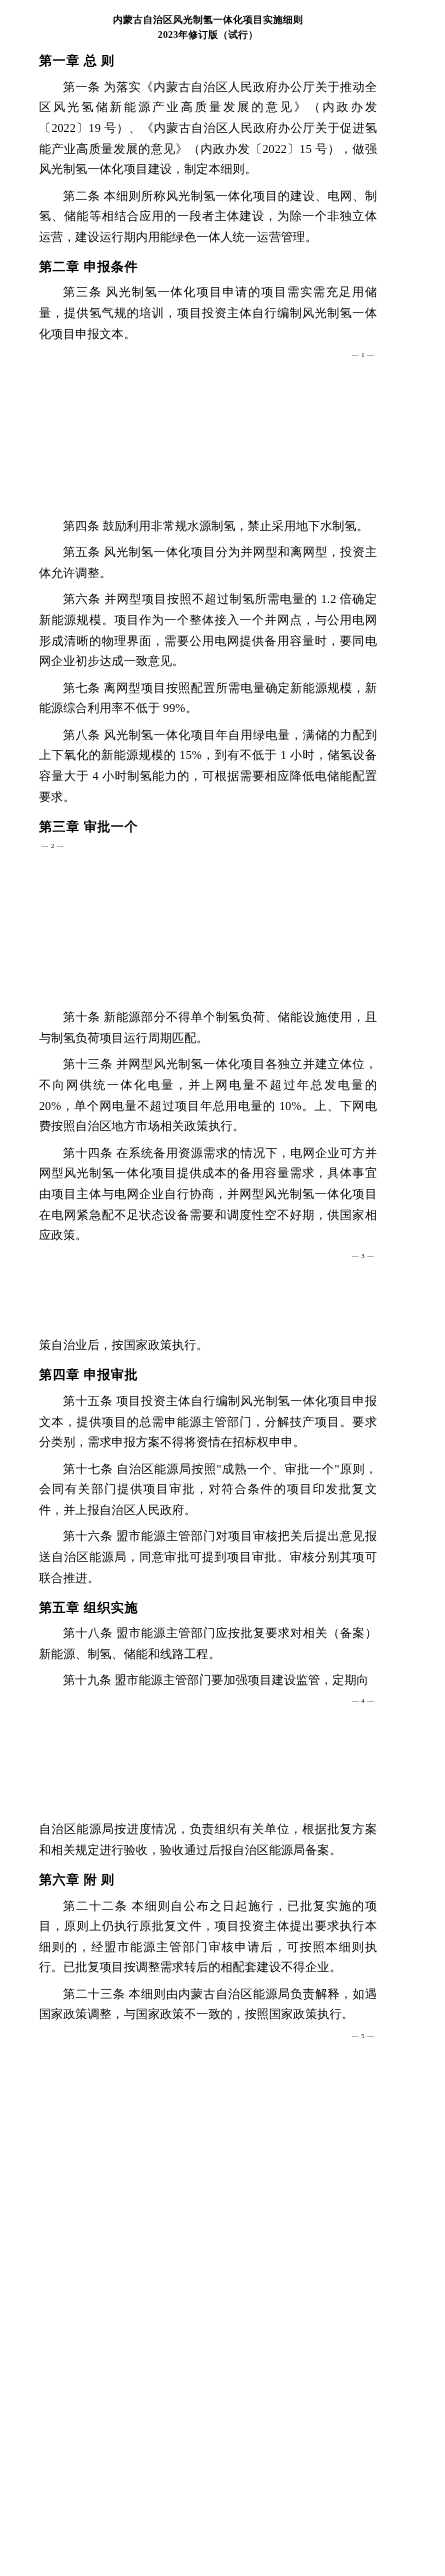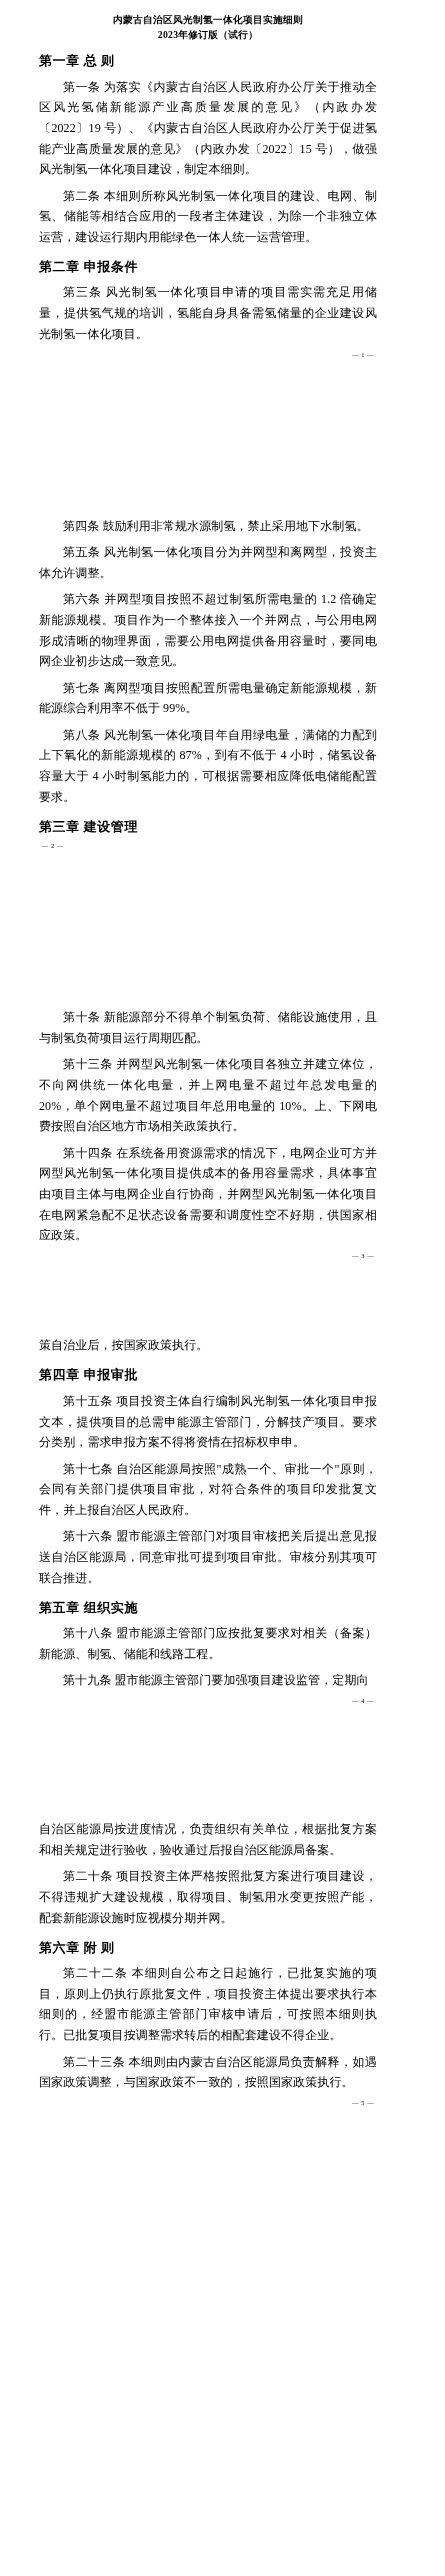--- a/index.html
+++ b/index.html
@@ -74,34 +74,34 @@
     <div>2023年修订版（试行）</div>
   </div>
 
   <div class="chapter">第一章  总  则</div>
 
   <p class="body">第一条  为落实《内蒙古自治区人民政府办公厅关于推动全区风光氢储新能源产业高质量发展的意见》（内政办发〔2022〕19 号）、《内蒙古自治区人民政府办公厅关于促进氢能产业高质量发展的意见》（内政办发〔2022〕15 号），做强风光制氢一体化项目建设，制定本细则。</p>
   <p class="body">第二条  本细则所称风光制氢一体化项目的建设、电网、制氢、储能等相结合应用的一段者主体建设，为除一个非独立体运营，建设运行期内用能绿色一体人统一运营管理。</p>
 
   <div class="chapter">第二章  申报条件</div>
 
-  <p class="body">第三条  风光制氢一体化项目申请的项目需实需充足用储量，提供氢气规的培训，氢能自身具备需氢储量的企业建设风光制氢一体化项目。</p>
+  <p class="body">第三条  风光制氢一体化项目申请的项目需实需充足用储量，提供氢气规的培训，项目投资主体自行编制风光制氢一体化项目申报文本。</p>
 
   <div class="pagenum right">— 1 —</div>
   <div class="spacer-xl"></div>
 </div>
 
 <div class="page">
   <p class="body">第四条  鼓励利用非常规水源制氢，禁止采用地下水制氢。</p>
   <p class="body">第五条  风光制氢一体化项目分为并网型和离网型，投资主体允许调整。</p>
   <p class="body">第六条  并网型项目按照不超过制氢所需电量的 1.2 倍确定新能源规模。项目作为一个整体接入一个并网点，与公用电网形成清晰的物理界面，需要公用电网提供备用容量时，要同电网企业初步达成一致意见。</p>
   <p class="body">第七条  离网型项目按照配置所需电量确定新能源规模，新能源综合利用率不低于 99%。</p>
-  <p class="body">第八条  风光制氢一体化项目年自用绿电量，满储的力配到上下氧化的新能源规模的 87%，到有不低于 4 小时，储氢设备容量大于 4 小时制氢能力的，可根据需要相应降低电储能配置要求。</p>
+  <p class="body">第八条  风光制氢一体化项目年自用绿电量，满储的力配到上下氧化的新能源规模的 15%，到有不低于 1 小时，储氢设备容量大于 4 小时制氢能力的，可根据需要相应降低电储能配置要求。</p>
 
-  <div class="chapter">第三章  建设管理</div>
+  <div class="chapter">第三章  审批一个</div>
 
   <div class="pagenum left">— 2 —</div>
   <div class="spacer-xl"></div>
 </div>
 
 <div class="page">
   <p class="body">第十条  新能源部分不得单个制氢负荷、储能设施使用，且与制氢负荷项目运行周期匹配。</p>
   <p class="body">第十三条  并网型风光制氢一体化项目各独立并建立体位，不向网供统一体化电量，并上网电量不超过年总发电量的 20%，单个网电量不超过项目年总用电量的 10%。上、下网电费按照自治区地方市场相关政策执行。</p>
   <p class="body">第十四条  在系统备用资源需求的情况下，电网企业可方并网型风光制氢一体化项目提供成本的备用容量需求，具体事宜由项目主体与电网企业自行协商，并网型风光制氢一体化项目在电网紧急配不足状态设备需要和调度性空不好期，供国家相应政策。</p>
 
@@ -122,21 +122,20 @@
 
   <p class="body">第十八条  盟市能源主管部门应按批复要求对相关（备案）新能源、制氢、储能和线路工程。</p>
   <p class="body">第十九条  盟市能源主管部门要加强项目建设监管，定期向</p>
 
   <div class="pagenum right">— 4 —</div>
   <div class="spacer-lg"></div>
 </div>
 
 <div class="page">
   <p class="body noindent">自治区能源局按进度情况，负责组织有关单位，根据批复方案和相关规定进行验收，验收通过后报自治区能源局备案。</p>
-  <p class="body">第二十条  项目投资主体严格按照批复方案进行项目建设，不得违规扩大建设规模，取得项目、制氢用水变更按照产能，配套新能源设施时应视模分期并网。</p>
 
   <div class="chapter">第六章  附  则</div>
 
   <p class="body">第二十二条  本细则自公布之日起施行，已批复实施的项目，原则上仍执行原批复文件，项目投资主体提出要求执行本细则的，经盟市能源主管部门审核申请后，可按照本细则执行。已批复项目按调整需求转后的相配套建设不得企业。</p>
   <p class="body">第二十三条  本细则由内蒙古自治区能源局负责解释，如遇国家政策调整，与国家政策不一致的，按照国家政策执行。</p>
 
   <div class="pagenum right">— 5 —</div>
 </div>
 
 

